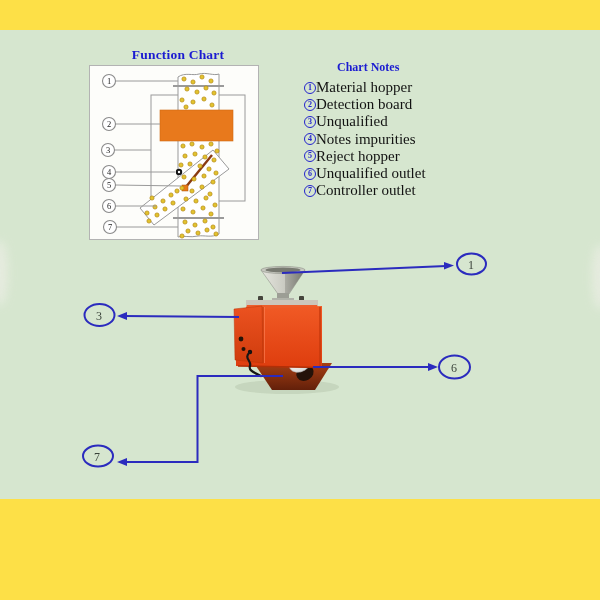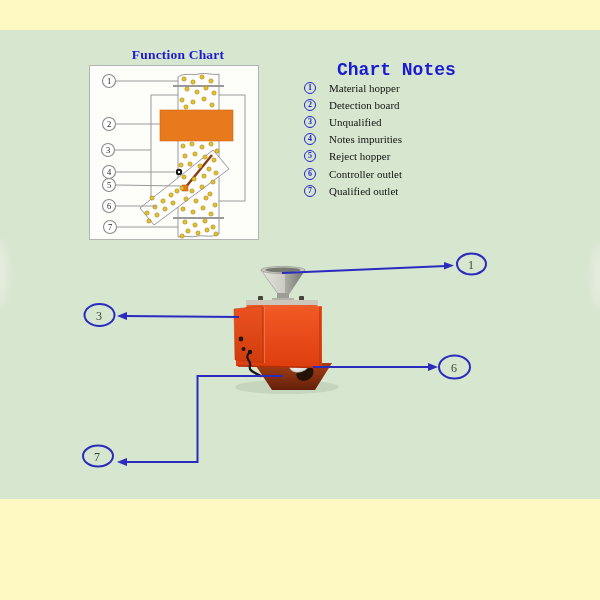--- a/index.html
+++ b/index.html
@@ -5,42 +5,42 @@
   :root{
     --background_green:#d6e6cf;
     --title_blue:#1b1bd1;
     --notes_blue:#2424cd;
     --callout_blue:#2b2bbe;
     --machine_orange:#e8481a;
     --coil_orange:#e8791c;
     --dot_yellow:#e2c32e;
   }
   html,body{margin:0;padding:0;background:#fff;}
-  .stage{position:relative;width:600px;height:600px;background:#fef9c3;overflow:hidden;
+  .stage{position:relative;width:600px;height:600px;background:#fde047;overflow:hidden;
          font-family:"Liberation Serif",serif;}
   .green-panel{position:absolute;left:0;top:30px;width:600px;height:469px;
          background:var(--background_green);}
   .edge-blob{position:absolute;width:16px;height:66px;background:#e8ece1;
          border-radius:50%;filter:blur(5px);opacity:.9;}
   .edge-blob.l{left:-8px;top:240px;}
   .edge-blob.r{right:-8px;top:244px;}
   .fc-title{position:absolute;left:88px;top:47px;width:180px;text-align:center;
          font-size:13.5px;font-weight:bold;color:var(--title_blue);letter-spacing:.2px;}
   .fc-box{position:absolute;left:89px;top:65px;width:168px;height:173px;
          background:#fdfdfa;border:1px solid #b3b3b3;}
   .fc-box svg{display:block;width:168px;height:173px;}
   .notes{position:absolute;left:296px;top:60px;width:200px;}
-  .notes-title{padding-left:41px;font-size:18px;font-weight:bold;
-         color:var(--title_blue);height:19px;font-family:Liberation Mono, monospace;}
+  .notes-title{padding-left:41px;font-size:12px;font-weight:bold;
+         color:var(--title_blue);height:19px;}
   .note-row{display:flex;align-items:center;height:17.2px;}
   .note-num{width:12px;height:12px;margin-left:8px;flex:0 0 12px;
          border:1.4px solid var(--notes_blue);border-radius:50%;
          color:var(--notes_blue);font-size:8px;font-weight:bold;line-height:1;
          display:flex;align-items:center;justify-content:center;box-sizing:border-box;}
-  .note-label{margin-left:13px;font-size:11px;color:#121212;white-space:nowrap;}
+  .note-label{font-size:15px;color:#121212;white-space:nowrap;}
   .overlay{position:absolute;left:0;top:0;}
   
   .grey-line{stroke:#9a9a9a;stroke-width:1;fill:none;}
   .grey-line2{stroke:#9a9a9a;stroke-width:2;fill:none;}
   .dot{fill:var(--dot_yellow);stroke:#b5860e;stroke-width:.7;}
   .fc-circ{fill:#fff;stroke:#8a8a8a;stroke-width:1.1;}
   .fcnum{font-family:"Liberation Serif",serif;font-size:8.5px;fill:#222;text-anchor:middle;}
   .cl{stroke:var(--callout_blue);stroke-width:2;fill:none;}
   .ce{stroke:var(--callout_blue);stroke-width:2;fill:none;}
   .ah{fill:var(--callout_blue);stroke:none;}
@@ -201,25 +201,25 @@
     <div class="note-row">
       <span class="note-num">4</span>
       <span class="note-label">Notes impurities</span>
     </div>
     <div class="note-row">
       <span class="note-num">5</span>
       <span class="note-label">Reject hopper</span>
     </div>
     <div class="note-row">
       <span class="note-num">6</span>
+      <span class="note-label">Unqualified outlet</span>
+    </div>
+    <div class="note-row">
+      <span class="note-num">7</span>
       <span class="note-label">Controller outlet</span>
-    </div>
-    <div class="note-row">
-      <span class="note-num">7</span>
-      <span class="note-label">Qualified outlet</span>
     </div>
   </div>
 
   <svg class="overlay" width="600" height="600" viewBox="0 0 600 600">
     <defs>
       <linearGradient id="boxG" x1="0" y1="0" x2="0" y2="1">
         <stop offset="0" stop-color="#f15a25"></stop>
           <stop offset="1" stop-color="#de3d0e"></stop>
       </linearGradient>
       <linearGradient id="doorG" x1="0" y1="0" x2="0" y2="1">

